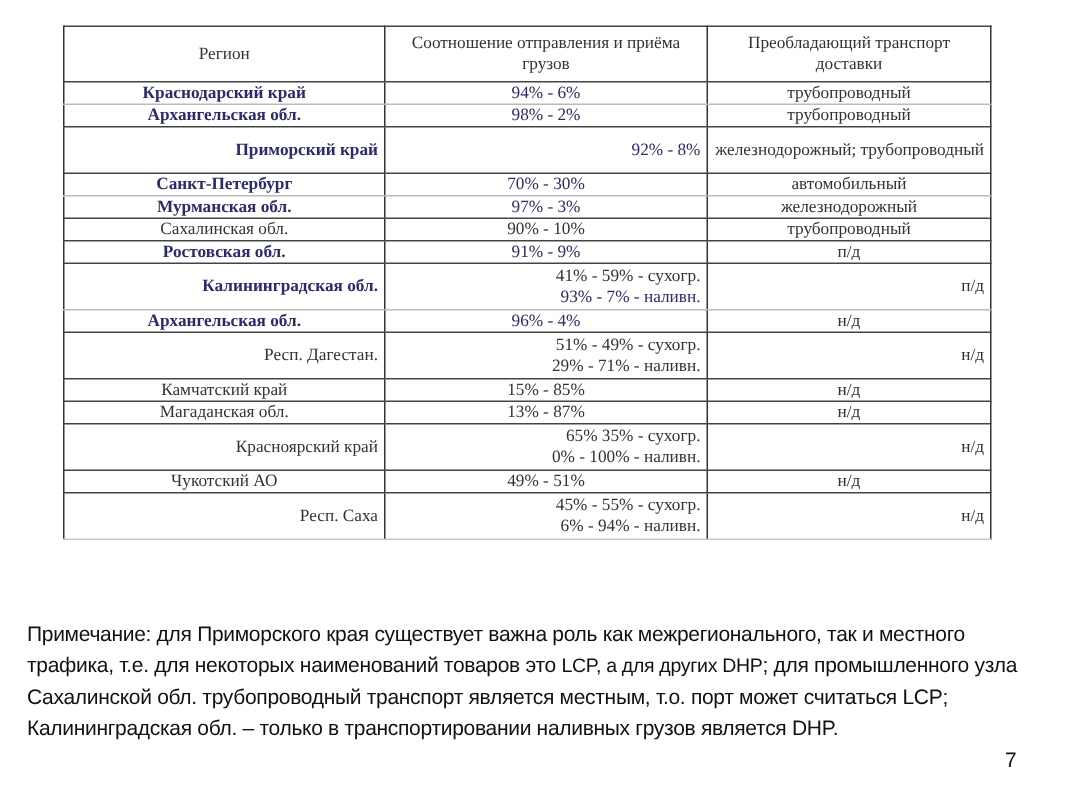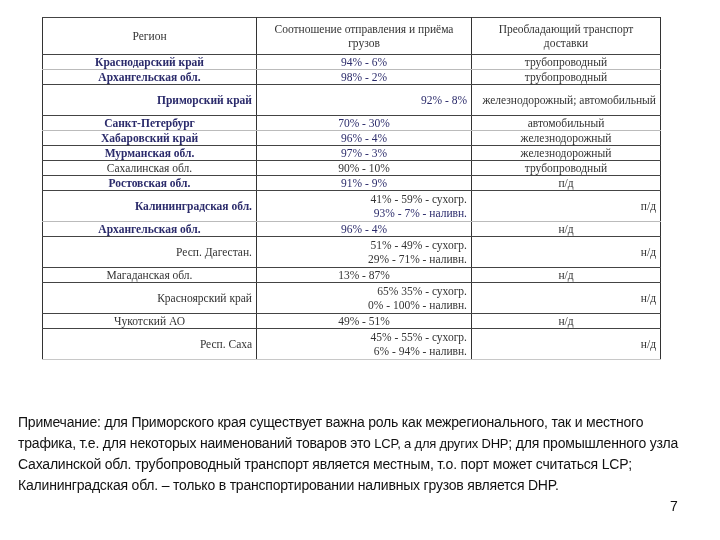--- a/index.html
+++ b/index.html
@@ -116,37 +116,30 @@
           <td class="normal">
             <span class="line bl">98% - 2%</span>
           </td>
           <td class="transport">трубопроводный</td>
         </tr>
         <tr class="r2">
           <td class="bold">Приморский край</td>
           <td class="normal">
             <span class="line bl">92% - 8%</span>
           </td>
-          <td class="transport">железнодорожный; автомобильный</td>
+          <td class="transport">железнодорожный; трубопроводный</td>
         </tr>
         <tr class="r1 light">
           <td class="bold">Санкт-Петербург</td>
           <td class="normal">
             <span class="line bl">70% - 30%</span>
           </td>
           <td class="transport">автомобильный</td>
         </tr>
         <tr class="r1">
-          <td class="bold">Хабаровский край</td>
-          <td class="normal">
-            <span class="line bl">96% - 4%</span>
-          </td>
-          <td class="transport">железнодорожный</td>
-        </tr>
-        <tr class="r1">
           <td class="bold">Мурманская обл.</td>
           <td class="normal">
             <span class="line bl">97% - 3%</span>
           </td>
           <td class="transport">железнодорожный</td>
         </tr>
         <tr class="r1">
           <td class="normal">Сахалинская обл.</td>
           <td class="normal">
             <span class="line">90% - 10%</span>
@@ -173,20 +166,27 @@
           <td class="normal">
             <span class="line bl">96% - 4%</span>
           </td>
           <td class="transport">н/д</td>
         </tr>
         <tr class="r2">
           <td class="normal">Респ. Дагестан.</td>
           <td class="normal">
             <span class="line">51% - 49% - сухогр.</span>
             <span class="line">29% - 71% - наливн.</span>
+          </td>
+          <td class="transport">н/д</td>
+        </tr>
+        <tr class="r1">
+          <td class="normal">Камчатский край</td>
+          <td class="normal">
+            <span class="line">15% - 85%</span>
           </td>
           <td class="transport">н/д</td>
         </tr>
         <tr class="r1">
           <td class="normal">Магаданская обл.</td>
           <td class="normal">
             <span class="line">13% - 87%</span>
           </td>
           <td class="transport">н/д</td>
         </tr>

